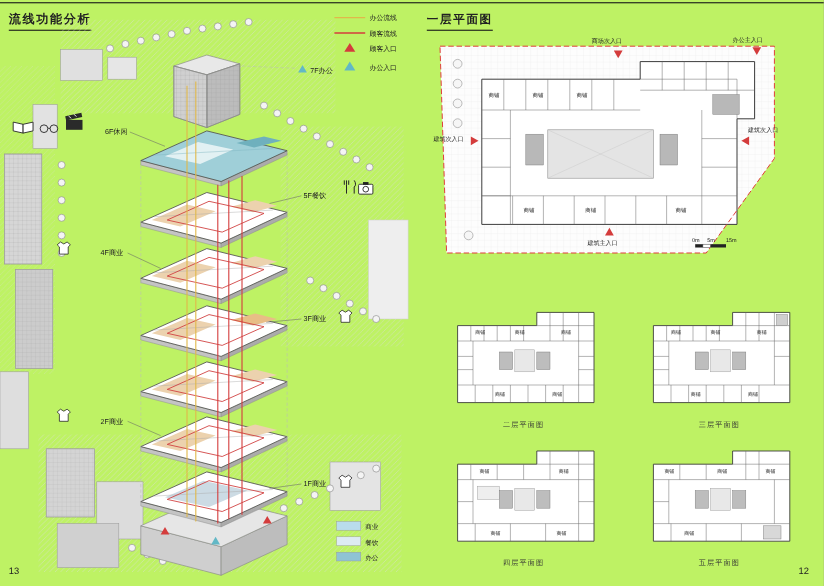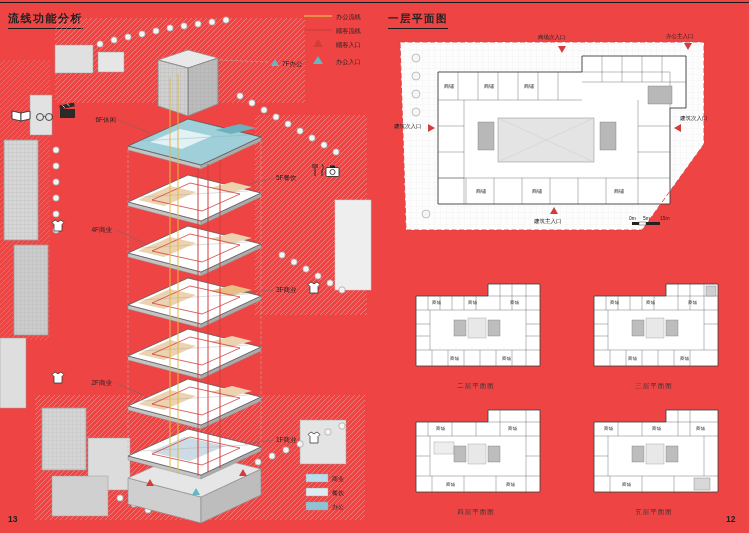--- a/index.html
+++ b/index.html
@@ -1,27 +1,27 @@
 <!DOCTYPE html>
 <html><head>
 <meta charset="utf-8">
 <style>
   html,body{margin:0;padding:0;background:#888;}
   .sheet{
-    position:relative;width:749px;height:533px;background:#ef4444;
+    position:relative;width:749px;height:533px;background:#bef264;
     font-family:"Liberation Sans","DejaVu Sans",sans-serif;color:#222;
     overflow:hidden;
   }
   .topline{position:absolute;top:2px;left:0;width:749px;height:0;border-top:1.5px solid #1a1a1a;}
   .abs{position:absolute;}
   .pg-title{
     font-size:11px;font-weight:bold;letter-spacing:1.5px;
     border-bottom:1.5px solid #1a1a1a;padding-bottom:2px;display:inline-block;
   }
-  .pg-num{font-size:8.5px;color:#222;font-weight:bold;}
+  .pg-num{font-size:8.5px;color:#222;}
   .caption{font-size:6.5px;color:#333;text-align:center;margin-top:2px;letter-spacing:1px;}
   svg{display:block;}
   svg text{font-family:"Liberation Sans","DejaVu Sans",sans-serif;fill:#222;}
 </style>
 </head>
 <body>
 
 <div class="sheet">
   <div class="topline"></div>
 

